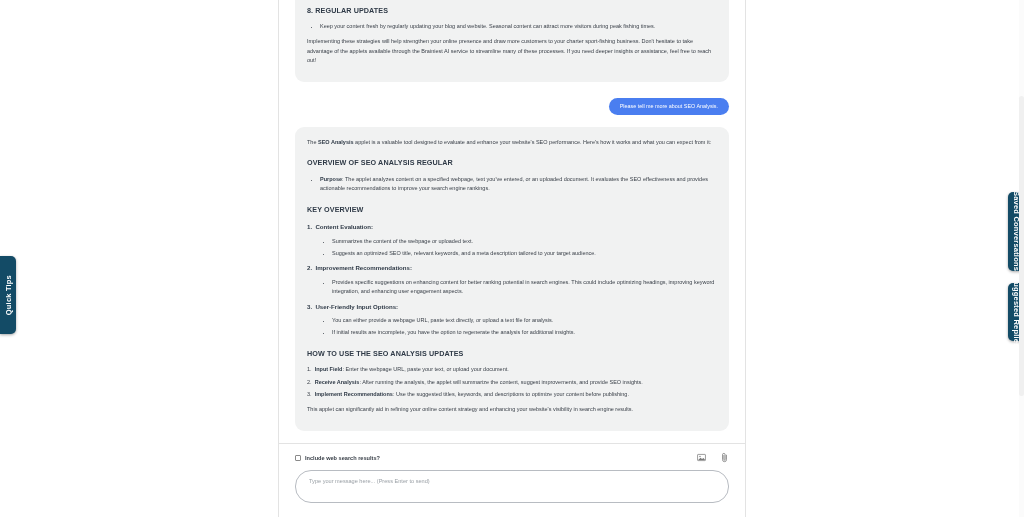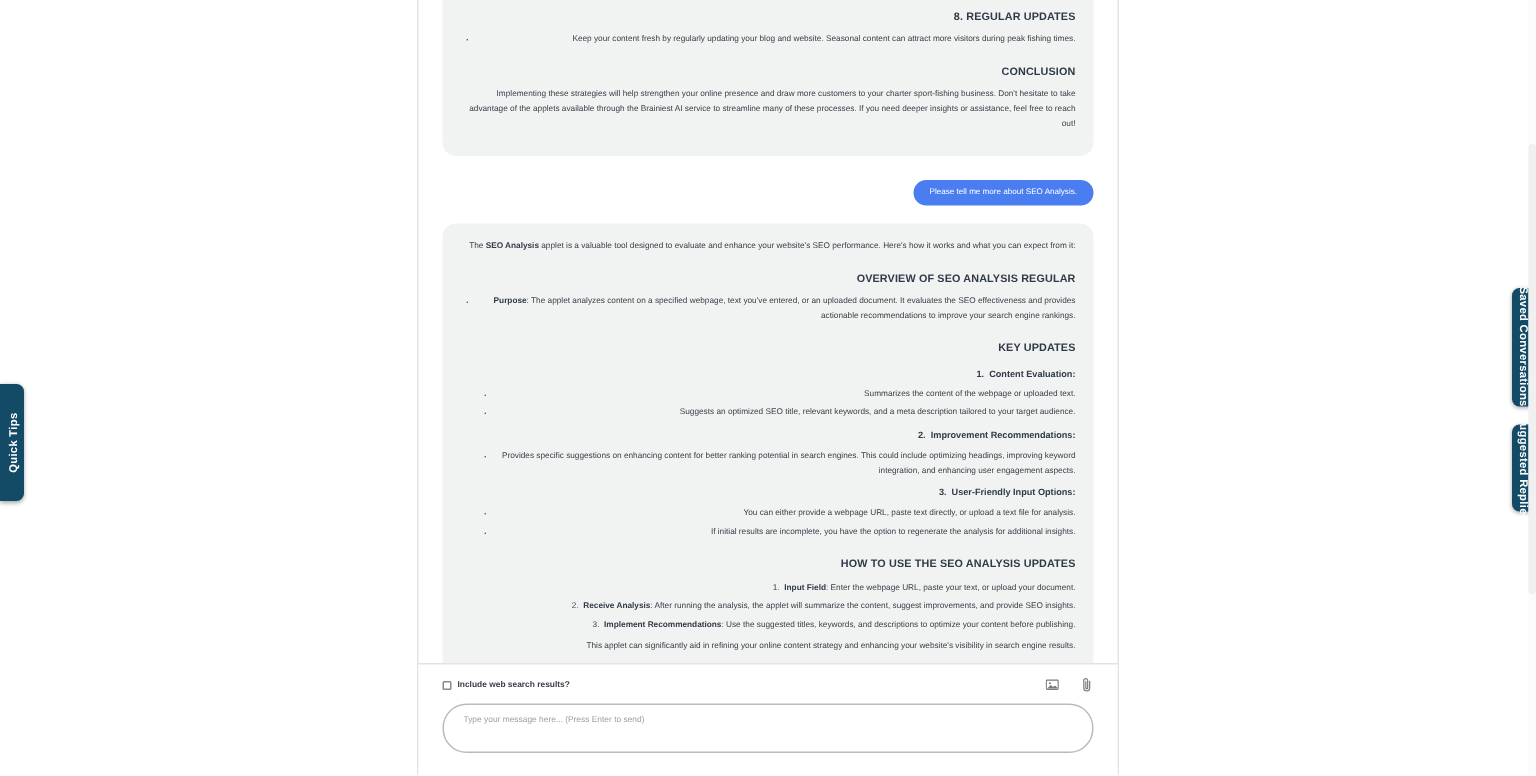--- a/index.html
+++ b/index.html
@@ -66,21 +66,20 @@
     border-right: 1px solid #e3e3e3;
     display: flex;
     flex-direction: column;
   }
 
   .messages {
     flex: 1 1 auto;
     overflow: hidden;
     padding: 0 16px;
     position: relative;
-    text-align: right;
   }
 
   .msg-row { display: flex; margin-bottom: 10px; }
   .msg-row.user { justify-content: flex-end; }
   .msg-row.assistant { justify-content: flex-start; }
 
   .bubble-assistant {
     background: #f1f2f2;
     border-radius: 9px;
     padding: 9px 12px 11px 12px;
@@ -224,41 +223,40 @@
   <div class="chat-column">
 
     <div class="messages">
 
       <div class="msg-row assistant">
         <div class="bubble-assistant clipped-top">
           <div class="h-sec first">8. REGULAR UPDATES</div>
           <ul class="b">
             <li>Keep your content fresh by regularly updating your blog and website. Seasonal content can attract more visitors during peak fishing times.</li>
           </ul>
-          <div class="h-sec">CONCLUSION</div>
           <div class="para">Implementing these strategies will help strengthen your online presence and draw more customers to your charter sport-fishing business. Don't hesitate to take advantage of the applets available through the Brainiest AI service to streamline many of these processes. If you need deeper insights or assistance, feel free to reach out!</div>
         </div>
       </div>
 
       <div class="msg-row user" style="margin-top:16px;margin-bottom:12px;">
         <div class="bubble-user">Please tell me more about SEO Analysis.</div>
       </div>
 
       <div class="msg-row assistant">
         <div class="bubble-assistant">
 
           <div class="para" style="margin-top:2px;"><span>The </span><span class="bold">SEO Analysis</span><span> applet is a valuable tool designed to evaluate and enhance your website's SEO performance. Here's how it works and what you can expect from it:</span></div>
 
           <div class="h-sec">OVERVIEW OF SEO ANALYSIS REGULAR</div>
 
           <ul class="b">
             <li><span class="bold">Purpose</span><span>: The applet analyzes content on a specified webpage, text you've entered, or an uploaded document. It evaluates the SEO effectiveness and provides actionable recommendations to improve your search engine rankings.</span></li>
           </ul>
 
-          <div class="h-sec">KEY UPDATES</div>
+          <div class="h-sec">KEY OVERVIEW</div>
 
           <div class="h-num">1.&nbsp;&nbsp;<span>Content Evaluation</span>:</div>
           <ul class="b deep">
             <li>Summarizes the content of the webpage or uploaded text.</li>
             <li>Suggests an optimized SEO title, relevant keywords, and a meta description tailored to your target audience.</li>
           </ul>
 
           <div class="h-num">2.&nbsp;&nbsp;<span>Improvement Recommendations</span>:</div>
           <ul class="b deep">
             <li>Provides specific suggestions on enhancing content for better ranking potential in search engines. This could include optimizing headings, improving keyword integration, and enhancing user engagement aspects.</li>

